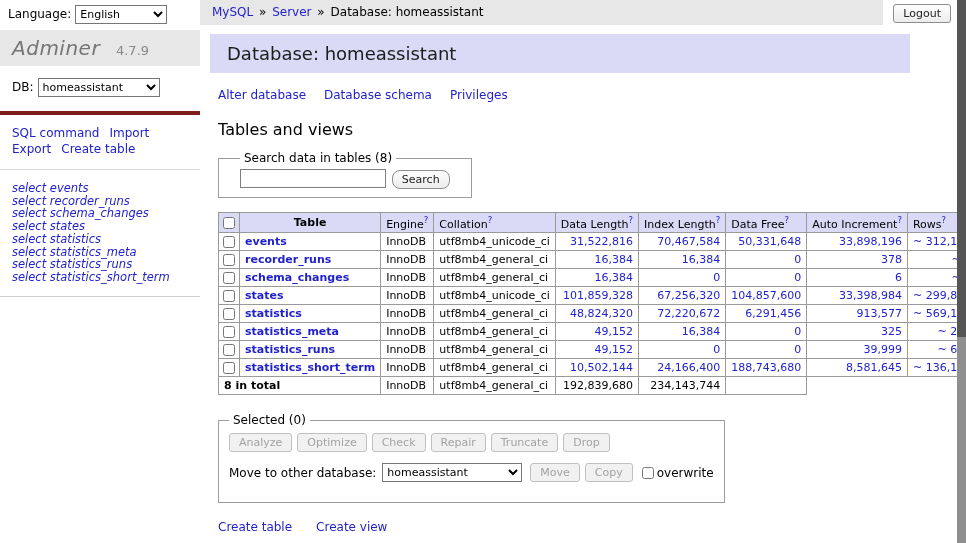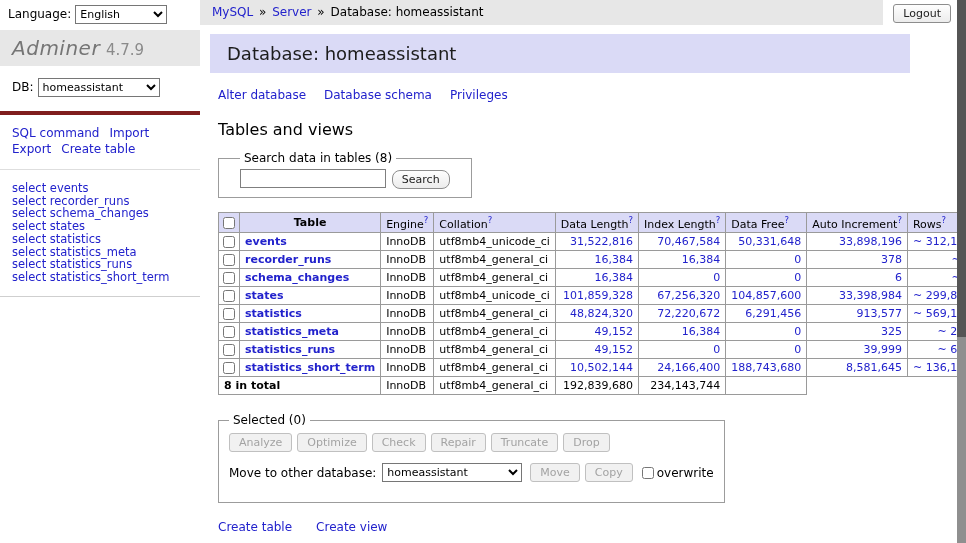--- a/index.html
+++ b/index.html
@@ -30,26 +30,26 @@
   .topbar { position: absolute; left: 200px; top: 0; right: 15px; display: flex; align-items: flex-start; }
   .breadcrumb { flex: 1; background: var(--bar, #e7e7e7); padding: 5px 10px 6px; min-height: 24px; }
   .breadcrumb a { margin: 0 2px; }
   .breadcrumb .crumb-current { color: #000; margin-left: 2px; }
   .logout-btn { margin: 4px 0 0 10px; }
 
   
   .sidebar { position: absolute; left: 0; top: 30px; width: 200px; bottom: 0; }
   .logo { background: var(--bar, #e7e7e7); padding: 6px 12px; height: 36px; }
   .logo .app { font-style: italic; color: #757575; font-size: 20px; letter-spacing: .5px; }
-  .logo .ver { color: #8a8a8a; font-size: 15px; margin-left: 2px; }
+  .logo .ver { color: #8a8a8a; font-size: 13px; margin-left: 12px; }
   .db-block { padding: 12px 12px 14px; border-bottom: 4px solid #7f1d1d; }
   .db-block select { width: 122px; margin-left: 4px; }
   .sb-links { padding: 10px 12px 12px; border-bottom: 1px solid #dedede; line-height: 16px; }
   .sb-links a { margin-right: 10px; }
-  .tables-list { padding: 12px; border-bottom: 1px solid #cfcfcf; }
+  .tables-list { padding: 12px; border-bottom: 1px solid #cfcfcf; font-style: italic; }
   .tables-list a { display: block; line-height: 12.7px; font-size: 11.5px; white-space: nowrap; }
 
   
   .main { position: absolute; left: 210px; top: 24px; width: 700px; }
   .main h2 {
     margin: 10px 0 0; padding: 9px 17px; background: var(--head, #dadaf6);
     font-size: 18px; font-weight: normal; color: #1c1c1c;
   }
   .actions { margin: 15px 0 0 8px; }
   .actions a { margin-right: 18px; }

